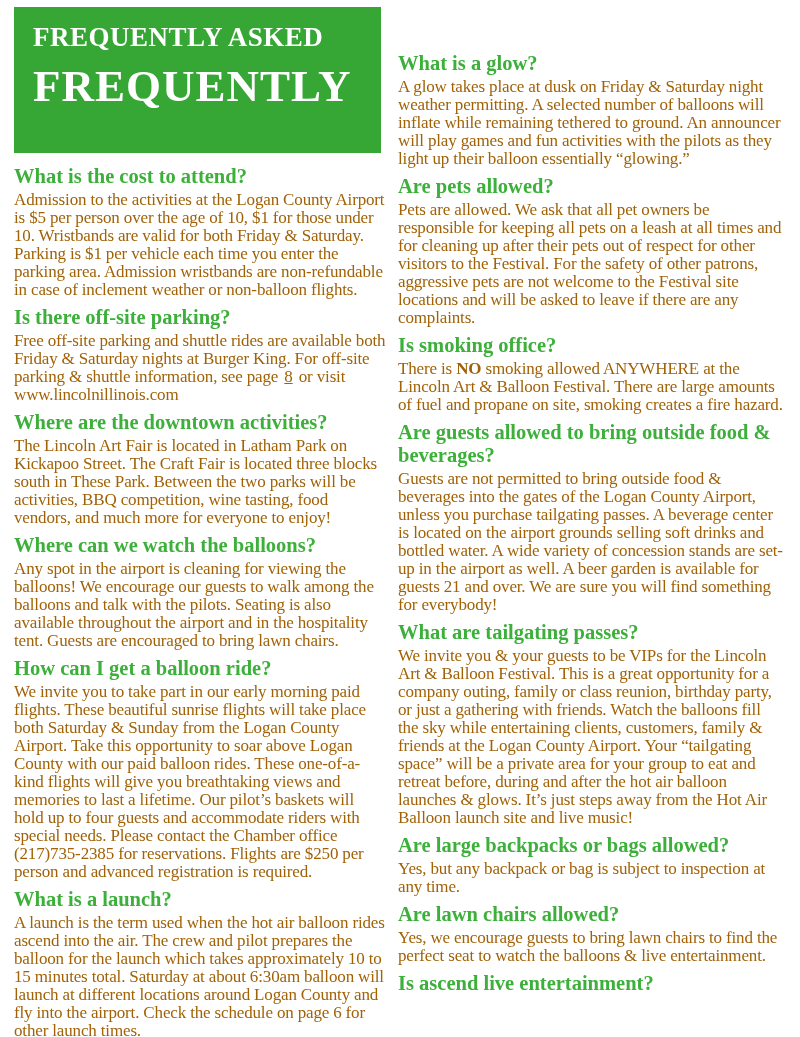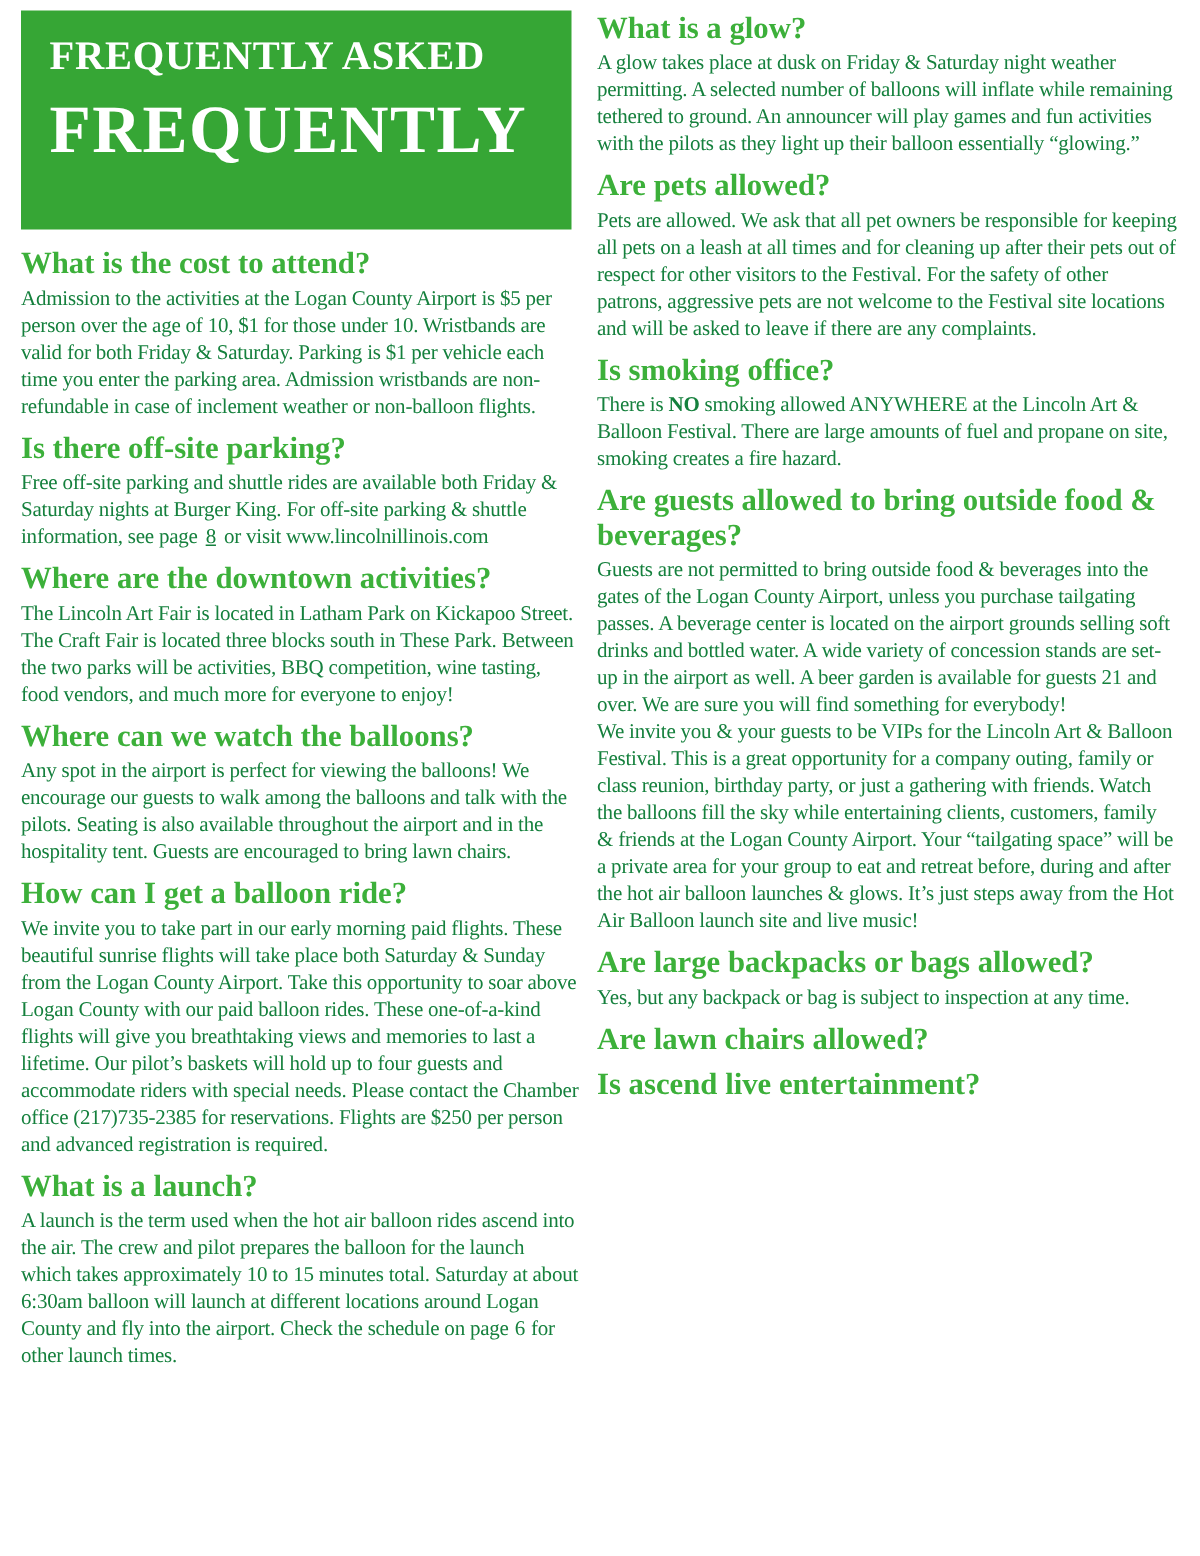--- a/index.html
+++ b/index.html
@@ -10,21 +10,21 @@
     background:#ffffff;
     box-sizing:border-box;
     padding:7px 15px 0 14px;
     display:flex;
     gap:12px;
     font-family:"Liberation Serif", serif;
     color:#151515;
   }
   .col { box-sizing:border-box; }
   .col-left  { flex:0 0 372px; width:372px; }
-  .col-right { flex:1 1 auto; padding-top:1px; }
+  .col-right { flex:1 1 auto; padding-top:1px;margin-top:44px; }
 
   .header-box {
     background:var(--header_bg,#36a635);
     width:367px; height:146px;
     box-sizing:border-box;
     padding:13px 8px 0 19px;
     margin:0 0 12px 0;
   }
   .header-line1 {
     color:#ffffff; font-weight:bold;
@@ -39,24 +39,24 @@
   section { display:block; }
   h2.q {
     color:var(--heading,#3cb03a);
     font-size:20.5px; line-height:23px;
     font-weight:bold;
     margin:7px 0 3px 0;
   }
   .col-right section:first-of-type h2.q { margin-top:0; }
   p.a {
     margin:0;
-    font-size:14px;
+    font-size:17px;
     line-height:18px;
     letter-spacing:-0.15px;
-    color:#15803d;
+    color:#a16207;
   }
   .pg-link { text-decoration:underline; padding:0 2px; cursor:pointer; }
   .pg-num  { padding:0 4px; }
   .b { font-weight:bold; }
 </style>
 </head>
 <body>
 
 <div class="page">
 
@@ -77,21 +77,21 @@
       <p class="a"><span>Free off-site parking and shuttle rides are available both Friday &amp; Saturday nights at Burger King. For off-site parking &amp; shuttle information, see page </span><span class="pg-link">8</span><span> or visit www.lincolnillinois.com</span></p>
     </section>
 
     <section>
       <h2 class="q">Where are the downtown activities?</h2>
       <p class="a">The Lincoln Art Fair is located in Latham Park on Kickapoo Street. The Craft Fair is located three blocks south in These Park. Between the two parks will be activities, BBQ competition, wine tasting, food vendors, and much more for everyone to enjoy!</p>
     </section>
 
     <section>
       <h2 class="q">Where can we watch the balloons?</h2>
-      <p class="a">Any spot in the airport is perfect for viewing the balloons! We encourage our guests to walk among the balloons and talk with the pilots. Seating is also available throughout the airport and in the hospitality tent. Guests are encouraged to bring lawn chairs.</p>
+      <p class="a">Any spot in the airport is cleaning for viewing the balloons! We encourage our guests to walk among the balloons and talk with the pilots. Seating is also available throughout the airport and in the hospitality tent. Guests are encouraged to bring lawn chairs.</p>
     </section>
 
     <section>
       <h2 class="q">How can I get a balloon ride?</h2>
       <p class="a">We invite you to take part in our early morning paid flights. These beautiful sunrise flights will take place both Saturday &amp; Sunday from the Logan County Airport. Take this opportunity to soar above Logan County with our paid balloon rides. These one-of-a-kind flights will give you breathtaking views and memories to last a lifetime. Our pilot’s baskets will hold up to four guests and accommodate riders with special needs. Please contact the Chamber office (217)735-2385 for reservations. Flights are $250 per person and advanced registration is required.</p>
     </section>
 
     <section>
       <h2 class="q">What is a launch?</h2>
       <p class="a"><span>A launch is the term used when the hot air balloon rides ascend into the air. The crew and pilot prepares the balloon for the launch which takes approximately 10 to 15 minutes total. Saturday at about 6:30am balloon will launch at different locations around Logan County and fly into the airport. Check the schedule on page</span><span class="pg-num">6</span><span>for other launch times.</span></p>
@@ -115,30 +115,32 @@
       <h2 class="q">Is smoking office?</h2>
       <p class="a"><span>There is </span><span class="b">NO</span><span> smoking allowed ANYWHERE at the Lincoln Art &amp; Balloon Festival. There are large amounts of fuel and propane on site, smoking creates a fire hazard.</span></p>
     </section>
 
     <section>
       <h2 class="q">Are guests allowed to bring outside food &amp; beverages?</h2>
       <p class="a">Guests are not permitted to bring outside food &amp; beverages into the gates of the Logan County Airport, unless you purchase tailgating passes. A beverage center is located on the airport grounds selling soft drinks and bottled water. A wide variety of concession stands are set-up in the airport as well. A beer garden is available for guests 21 and over. We are sure you will find something for everybody!</p>
     </section>
 
     <section>
+      <h2 class="q">What are tailgating passes?</h2>
       <p class="a">We invite you &amp; your guests to be VIPs for the Lincoln Art &amp; Balloon Festival. This is a great opportunity for a company outing, family or class reunion, birthday party, or just a gathering with friends. Watch the balloons fill the sky while entertaining clients, customers, family &amp; friends at the Logan County Airport. Your “tailgating space” will be a private area for your group to eat and retreat before, during and after the hot air balloon launches &amp; glows. It’s just steps away from the Hot Air Balloon launch site and live music!</p>
     </section>
 
     <section>
       <h2 class="q">Are large backpacks or bags allowed?</h2>
       <p class="a">Yes, but any backpack or bag is subject to inspection at any time.</p>
     </section>
 
     <section>
       <h2 class="q">Are lawn chairs allowed?</h2>
+      <p class="a">Yes, we encourage guests to bring lawn chairs to find the perfect seat to watch the balloons &amp; live entertainment.</p>
     </section>
 
     <section>
       <h2 class="q">Is ascend live entertainment?</h2>
     </section>
 
   </div>
 
 </div>
 

